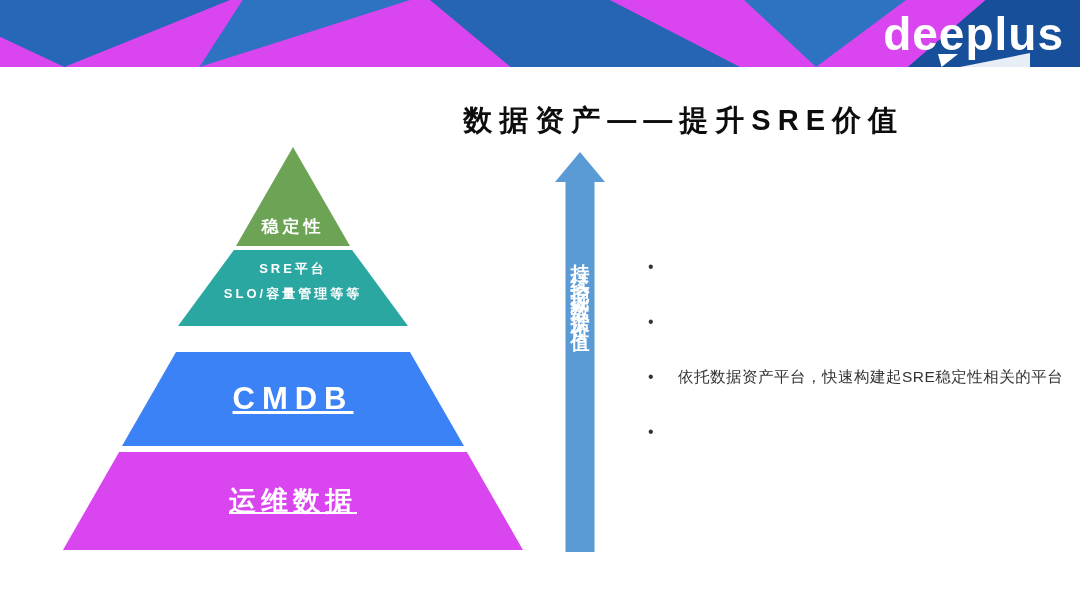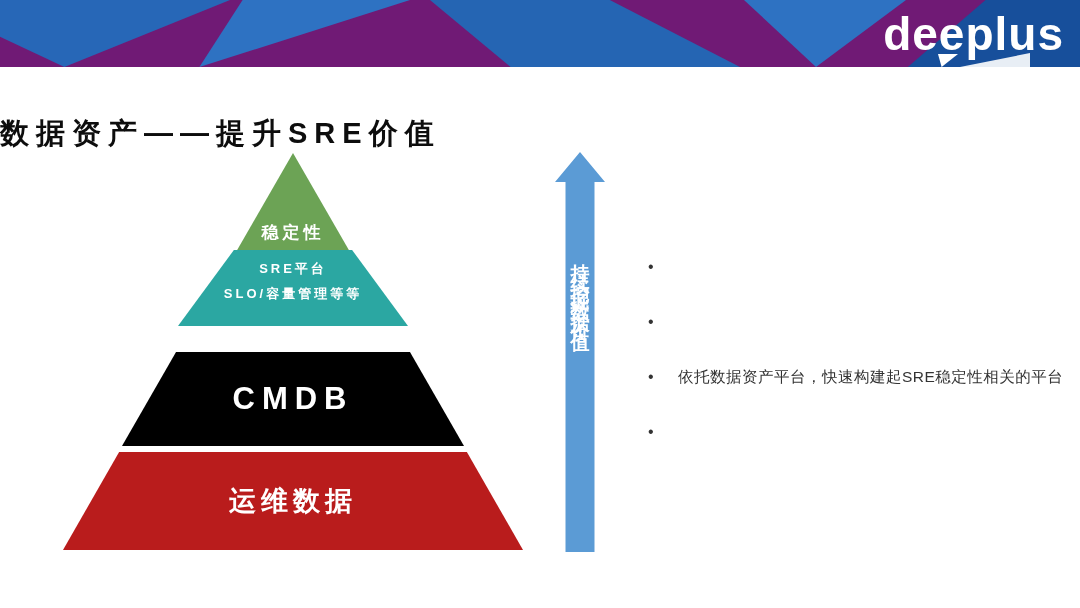--- a/index.html
+++ b/index.html
@@ -2,53 +2,53 @@
 <html><head>
 <meta charset="utf-8">
 <style>
   * { margin:0; padding:0; box-sizing:border-box; }
   html,body { width:1080px; height:608px; background:#ffffff; overflow:hidden;
               font-family:"Liberation Sans","DejaVu Sans",sans-serif; }
   .slide { position:relative; width:1080px; height:608px; background:#ffffff; }
 
   
   .header { position:absolute; left:0; top:0; width:1080px; height:67px;
-            background:#701a75; overflow:hidden; }
+            background:#d946ef; overflow:hidden; }
   .hshape { position:absolute; top:0; height:67px; }
   .hs1 { left:0;    width:230px; background:#2767b7; clip-path:polygon(0 0,100% 0,28% 100%,0 55%); }
   .hs2 { left:140px; width:270px; background:#2e72c2; clip-path:polygon(38% 0,100% 0,22% 100%); }
   .hs3 { left:430px; width:310px; background:#2565b3; clip-path:polygon(0 0,58% 0,100% 100%,26% 100%); }
   .hs4 { left:690px; width:300px; background:#2e72c2; clip-path:polygon(18% 0,72% 0,42% 100%); }
   .hs5 { right:0;   width:210px; background:#174f9b; clip-path:polygon(55% 0,100% 0,100% 100%,18% 100%); }
   .hs6 { left:960px; top:53px; width:70px; height:14px; background:#ffffff;
          clip-path:polygon(100% 0,100% 100%,0 100%); opacity:.9; }
   .logo { position:absolute; right:16px; top:6px; color:#ffffff; font-size:46px;
           font-weight:bold; letter-spacing:1px; line-height:56px; }
   .logo-tail { position:absolute; right:122px; top:54px; width:20px; height:13px;
                background:#ffffff; clip-path:polygon(0 0,100% 0,18% 100%); }
 
   
-  .title { position:absolute; left:0; top:101px; width:904px; text-align:left;
-           font-size:29px; font-weight:bold; color:#0d0d0d; letter-spacing:7px;margin-top:13px; }
+  .title { position:absolute; left:0; top:101px; width:904px; text-align:right;
+           font-size:29px; font-weight:bold; color:#0d0d0d; letter-spacing:7px; }
 
   
   .level { position:absolute; display:flex; flex-direction:column; align-items:center;
            justify-content:center; color:#ffffff; font-weight:bold; }
-  .lv1 { left:236px; top:153px; width:114px; height:99px; background:#6ca355;
+  .lv1 { left:236px; top:147px; width:114px; height:99px; background:#6ca355;
          clip-path:polygon(50% 0,100% 100%,0 100%); justify-content:flex-end;
          padding-bottom:8px; font-size:17px; letter-spacing:4px; }
   .lv2 { left:178px; top:250px; width:230px; height:76px; background:#2ba7a2;
          clip-path:polygon(24.3% 0,75.7% 0,100% 100%,0 100%);
          font-size:13px; letter-spacing:3px; gap:7px; padding-bottom:14px; }
-  .lv3 { left:122px; top:352px; width:342px; height:94px; background:#000000;
+  .lv3 { left:122px; top:352px; width:342px; height:94px; background:#3b82f6;
          clip-path:polygon(15.8% 0,84.2% 0,100% 100%,0 100%);
-         font-size:31px; letter-spacing:7px; }
-  .lv4 { left:63px;  top:452px; width:460px; height:98px; background:#b91c1c;
+         font-size:31px; letter-spacing:7px;text-decoration:underline; }
+  .lv4 { left:63px;  top:452px; width:460px; height:98px; background:#d946ef;
          clip-path:polygon(12.2% 0,87.8% 0,100% 100%,0 100%);
-         font-size:27px; letter-spacing:5px; }
+         font-size:27px; letter-spacing:5px;text-decoration:underline; }
 
   
   .arrow { position:absolute; left:555px; top:152px; width:50px; height:400px;
            background:#5b9bd5;
            clip-path:polygon(50% 0,100% 7.5%,79% 7.5%,79% 100%,21% 100%,21% 7.5%,0 7.5%); }
   .arrow-label { position:absolute; left:50%; top:96px; transform:translateX(-50%);
                  writing-mode:vertical-rl; text-orientation:upright;
                  color:#ffffff; font-size:19px; font-weight:bold; letter-spacing:10px;
                  white-space:nowrap; }
 

